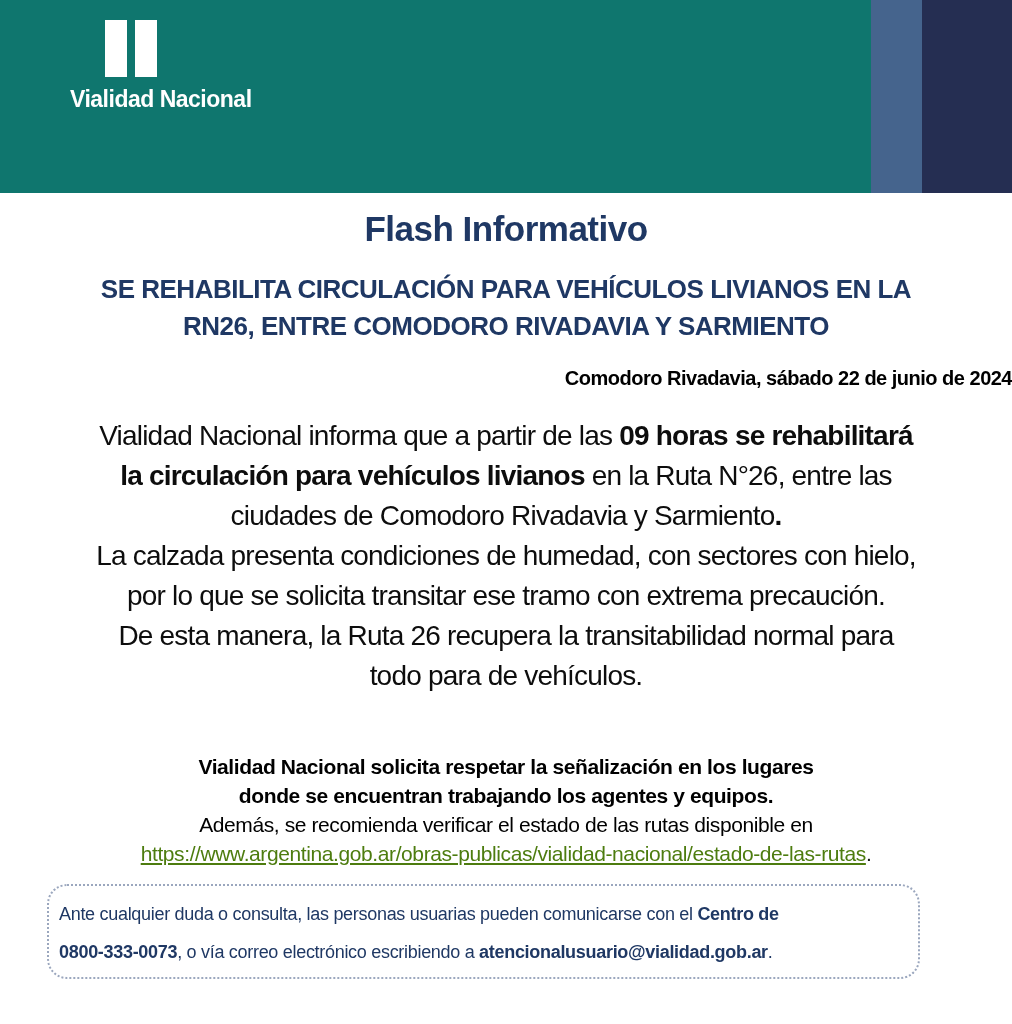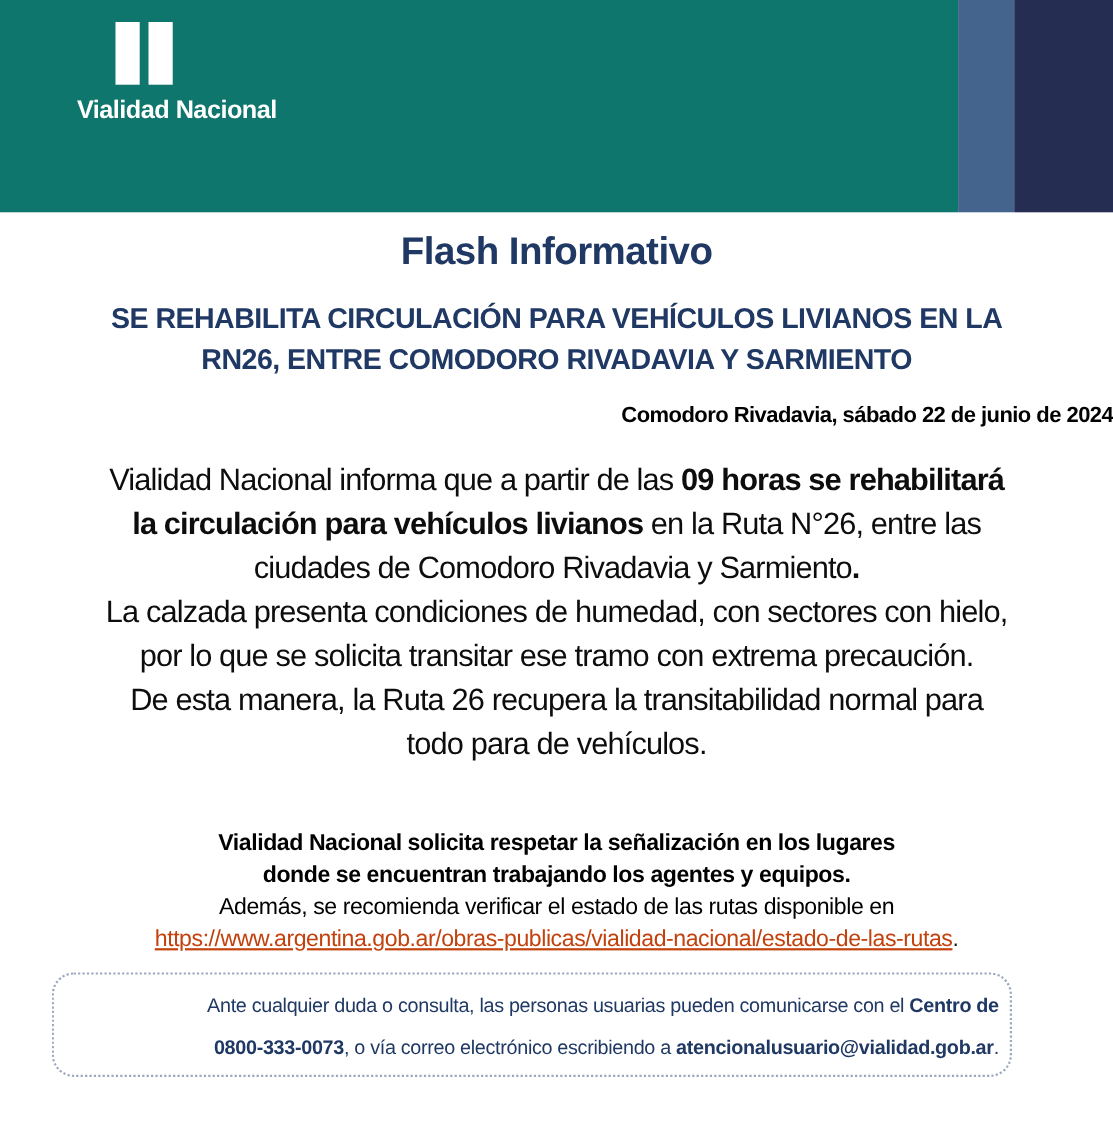--- a/index.html
+++ b/index.html
@@ -38,30 +38,30 @@
     margin-top: 26px; color: #0d0d0d; font-size: 28px; line-height: 40px;
     letter-spacing: -0.8px;
   }
   .body-text .line { white-space: nowrap; }
   .b { font-weight: bold; }
   .notice {
     margin-top: 56px; color: #000000; font-size: 21px; line-height: 29px;
     letter-spacing: -0.4px;
   }
   .notice .line { white-space: nowrap; }
-  .link { color: #c2410c; text-decoration: underline; cursor: pointer; }
+  .link { color: #4d7c0f; text-decoration: underline; cursor: pointer; }
   .link-suffix { color: #1a1a1a; }
   
   .contact-box {
     margin: 16px 0 0 47px; width: 873px; box-sizing: border-box;
     border: 2px dotted #9BA7BE; border-radius: 20px;
     padding: 9px 10px 6px 10px;
     color: #1F3864; font-size: 18px; line-height: 38px; letter-spacing: -0.3px;
   }
-  .contact-box .line { white-space: nowrap; text-align: right; }
+  .contact-box .line { white-space: nowrap; text-align: left; }
 </style>
 </head>
 <body>
 
 <div class="page">
 
   <header class="banner">
     <div class="banner-main">
       <div class="logo">
         <div class="bars">

